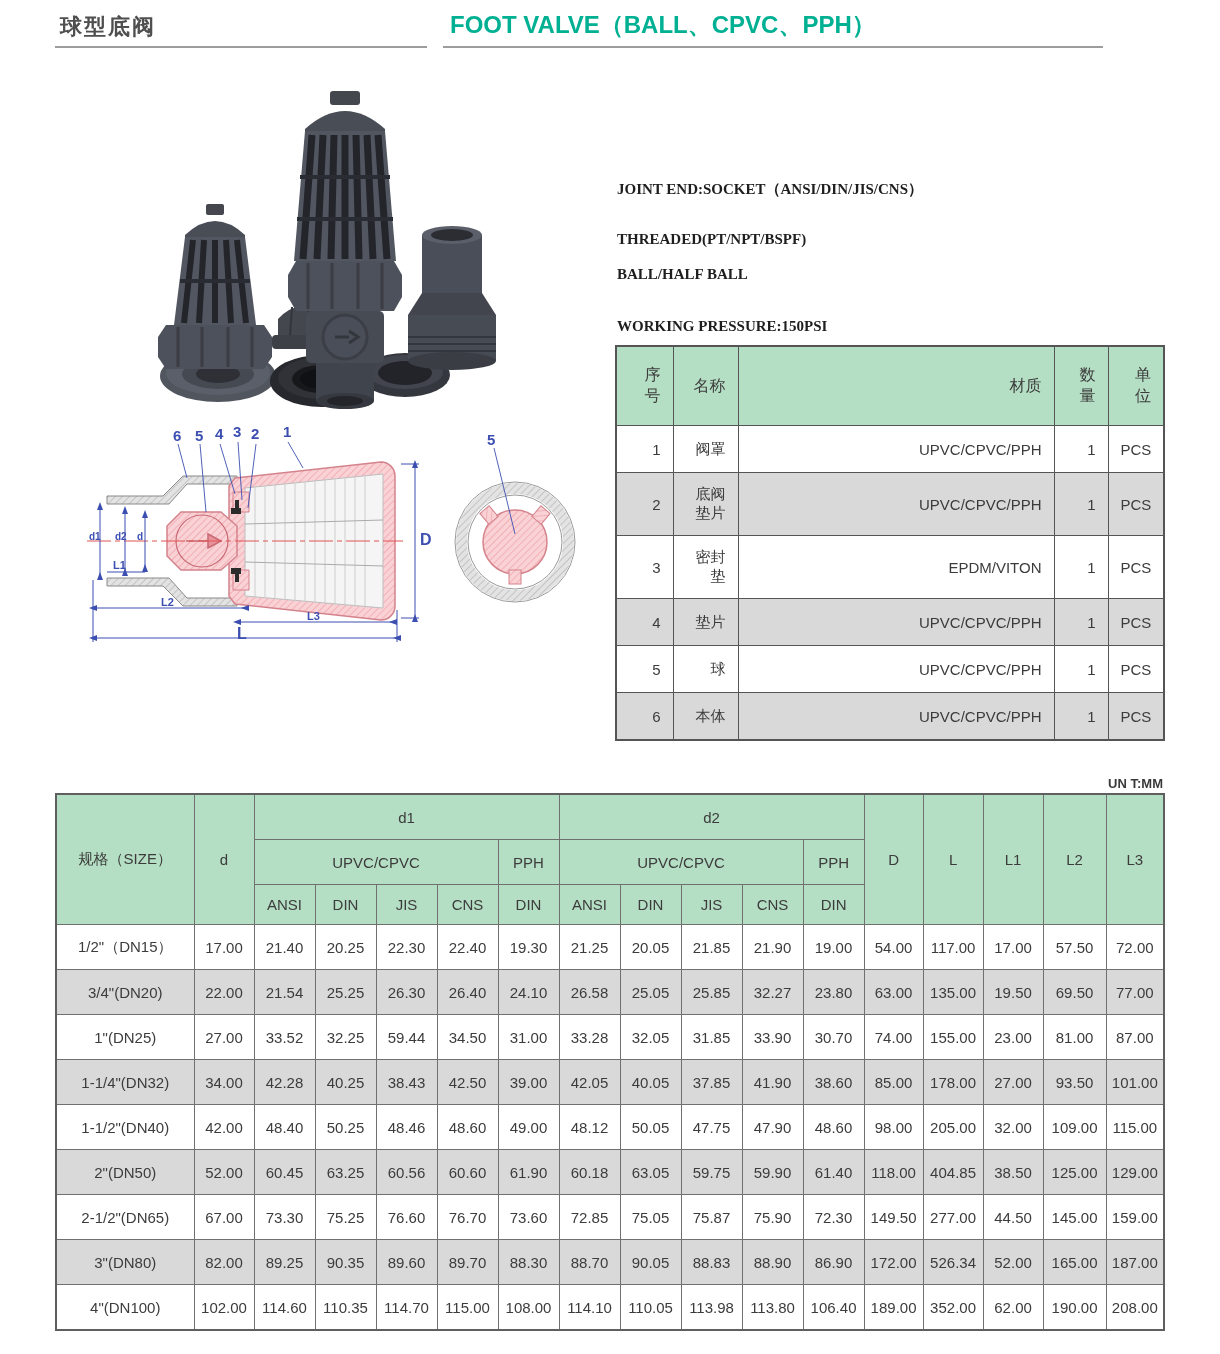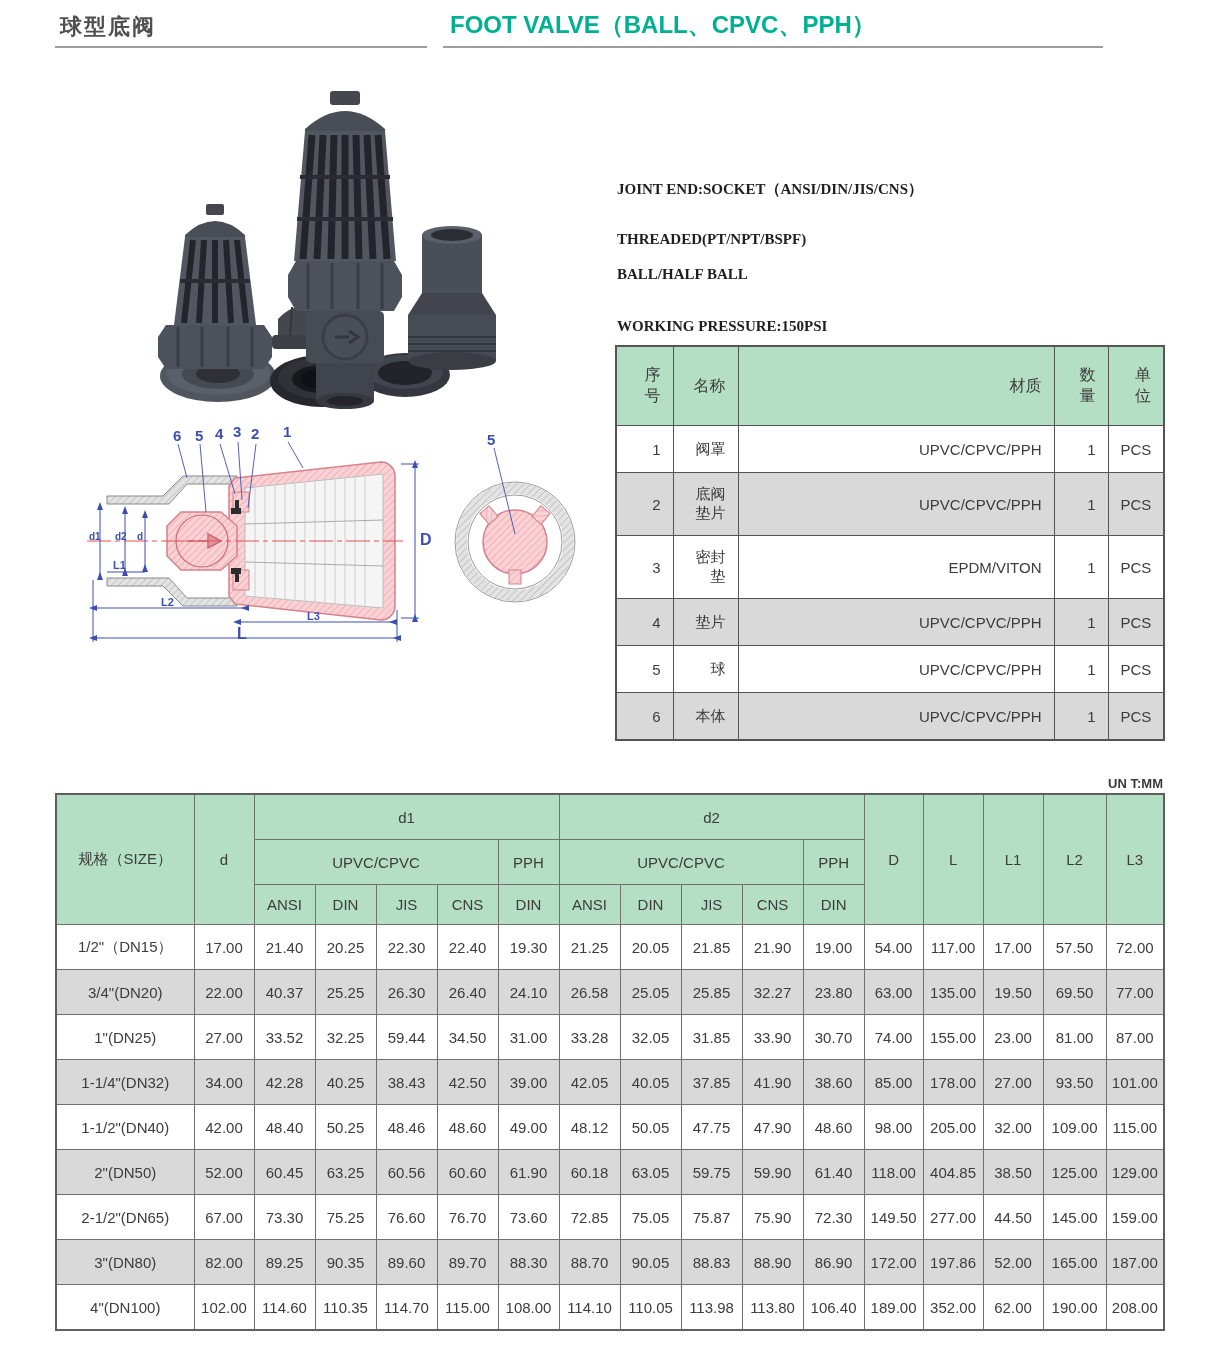--- a/index.html
+++ b/index.html
@@ -367,21 +367,21 @@
           <td>19.00</td>
           <td>54.00</td>
           <td>117.00</td>
           <td>17.00</td>
           <td>57.50</td>
           <td>72.00</td>
         </tr>
         <tr class="alt">
           <td>3/4"(DN20)</td>
           <td>22.00</td>
-          <td>40.37</td>
+          <td>21.54</td>
           <td>25.25</td>
           <td>26.30</td>
           <td>26.40</td>
           <td>24.10</td>
           <td>26.58</td>
           <td>25.05</td>
           <td>25.85</td>
           <td>32.27</td>
           <td>23.80</td>
           <td>63.00</td>
@@ -492,21 +492,21 @@
           <td>90.35</td>
           <td>89.60</td>
           <td>89.70</td>
           <td>88.30</td>
           <td>88.70</td>
           <td>90.05</td>
           <td>88.83</td>
           <td>88.90</td>
           <td>86.90</td>
           <td>172.00</td>
-          <td>197.86</td>
+          <td>526.34</td>
           <td>52.00</td>
           <td>165.00</td>
           <td>187.00</td>
         </tr>
         <tr>
           <td>4"(DN100)</td>
           <td>102.00</td>
           <td>114.60</td>
           <td>110.35</td>
           <td>114.70</td>

